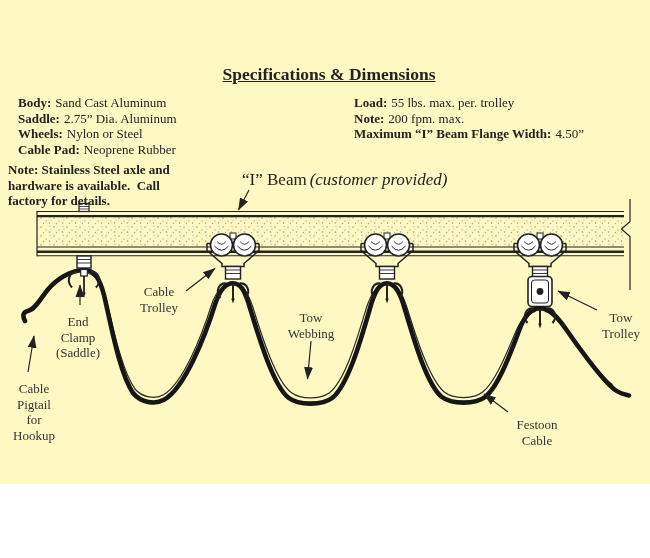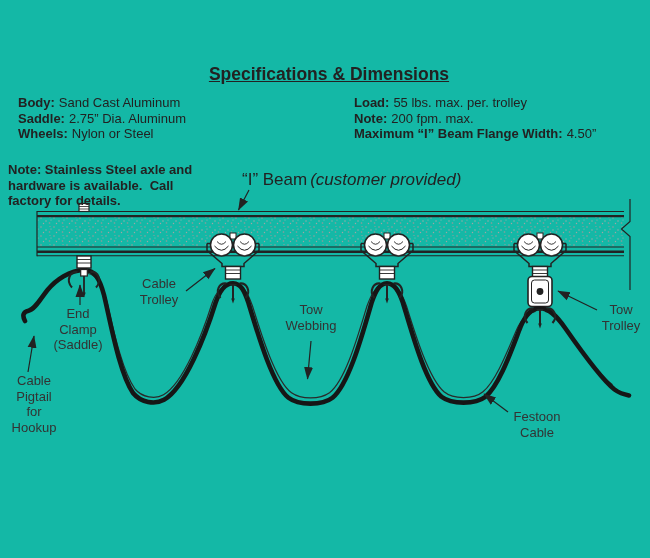--- a/index.html
+++ b/index.html
@@ -1,30 +1,30 @@
 <!DOCTYPE html>
 <html><head>
 <meta charset="utf-8">
 <style>
   html,body{margin:0;padding:0;background:#fff;}
-  #page{position:relative;width:650px;height:558px;background:#14b8a6;overflow:hidden;
-        font-family:Liberation Sans, sans-serif;color:#222;}
+  #page{position:relative;width:650px;height:484px;background:#fef9c3;overflow:hidden;
+        font-family:Liberation Serif, serif;color:#222;}
   #diagram-svg{position:absolute;left:0;top:0;}
   .abs{position:absolute;}
   #title{left:0;top:64px;width:650px;text-align:center;text-indent:8px;
          font-size:17.5px;font-weight:bold;}
   #title span{text-decoration:underline;}
   .specs{font-size:13px;line-height:15.6px;}
   .spec-row b{font-weight:bold;margin-right:4px;}
   #note{left:8px;top:162px;width:250px;font-size:13px;line-height:15.6px;
         font-weight:bold;white-space:pre-wrap;}
   #ibeam-label{left:242px;top:170px;font-size:17px;white-space:nowrap;}
   #ibeam-label i{margin-left:3px;}
   .dlabel{position:absolute;text-align:center;white-space:pre-line;
-          font-size:13px;line-height:15.5px;color:#333;}
+          font-size:13px;line-height:15.5px;color:#333;margin-top:8px;}
 </style>
 </head>
 <body>
 
 <div id="page">
 
   <svg id="diagram-svg" width="650" height="558" viewBox="0 0 650 558">
     <defs>
       <pattern id="stip" width="13" height="9" patternUnits="userSpaceOnUse">
         <circle cx="2" cy="2" r="0.8" fill="#9b9b9b"></circle>
@@ -120,20 +120,21 @@
   </svg>
 
   <div id="title" class="abs">
     <span>Specifications &amp; Dimensions</span>
   </div>
 
   <div class="specs abs" style="left:18px;top:95px;">
     <div class="spec-row"><b>Body:</b><span>Sand Cast Aluminum</span></div>
     <div class="spec-row"><b>Saddle:</b><span>2.75” Dia. Aluminum</span></div>
     <div class="spec-row"><b>Wheels:</b><span>Nylon or Steel</span></div>
+    <div class="spec-row"><b>Cable Pad:</b><span>Neoprene Rubber</span></div>
   </div>
 
   <div class="specs abs" style="left:338px;top:95px;margin-left:16px;">
     <div class="spec-row"><b>Load:</b><span>55 lbs. max. per. trolley</span></div>
     <div class="spec-row"><b>Note:</b><span>200 fpm. max.</span></div>
     <div class="spec-row"><b>Maximum “I” Beam Flange Width:</b><span>4.50”</span></div>
   </div>
 
   <div id="note" class="abs">Note: Stainless Steel axle and
 hardware is available.  Call

